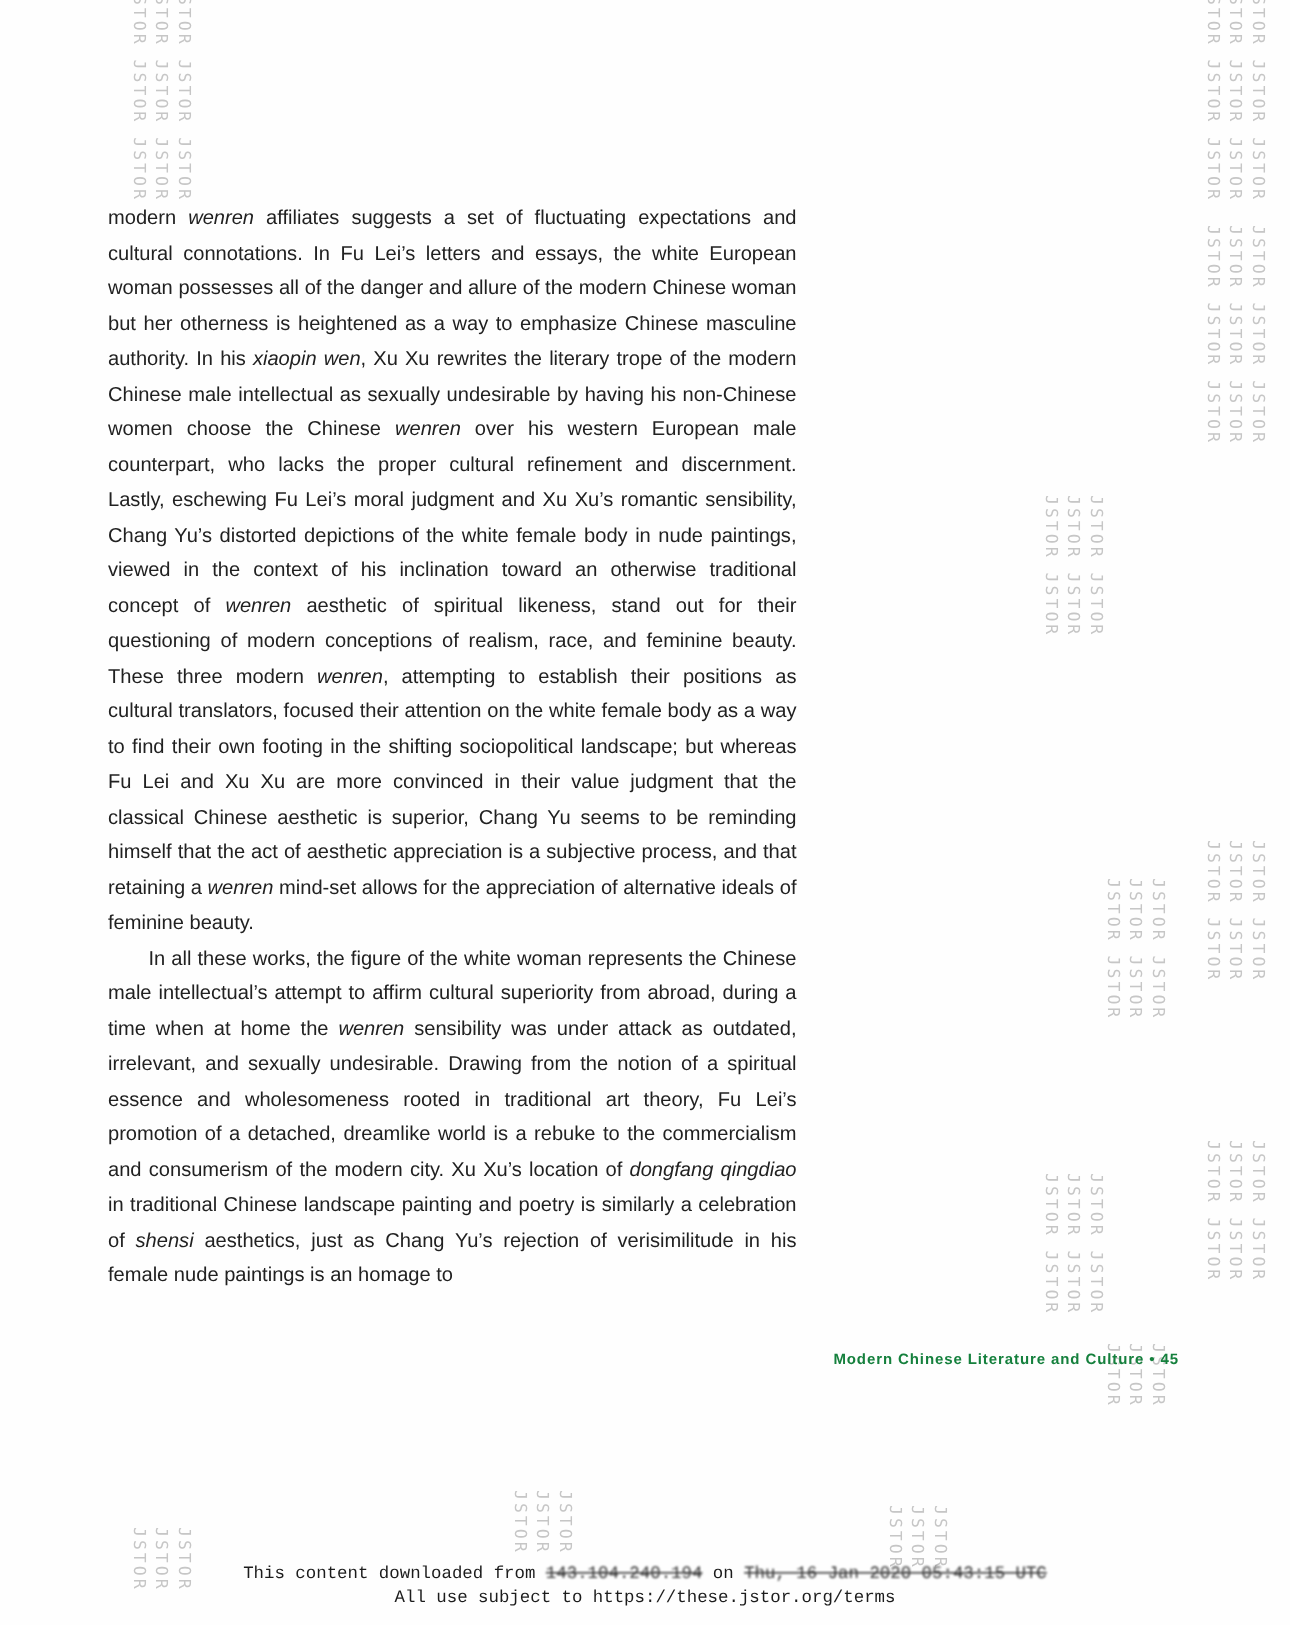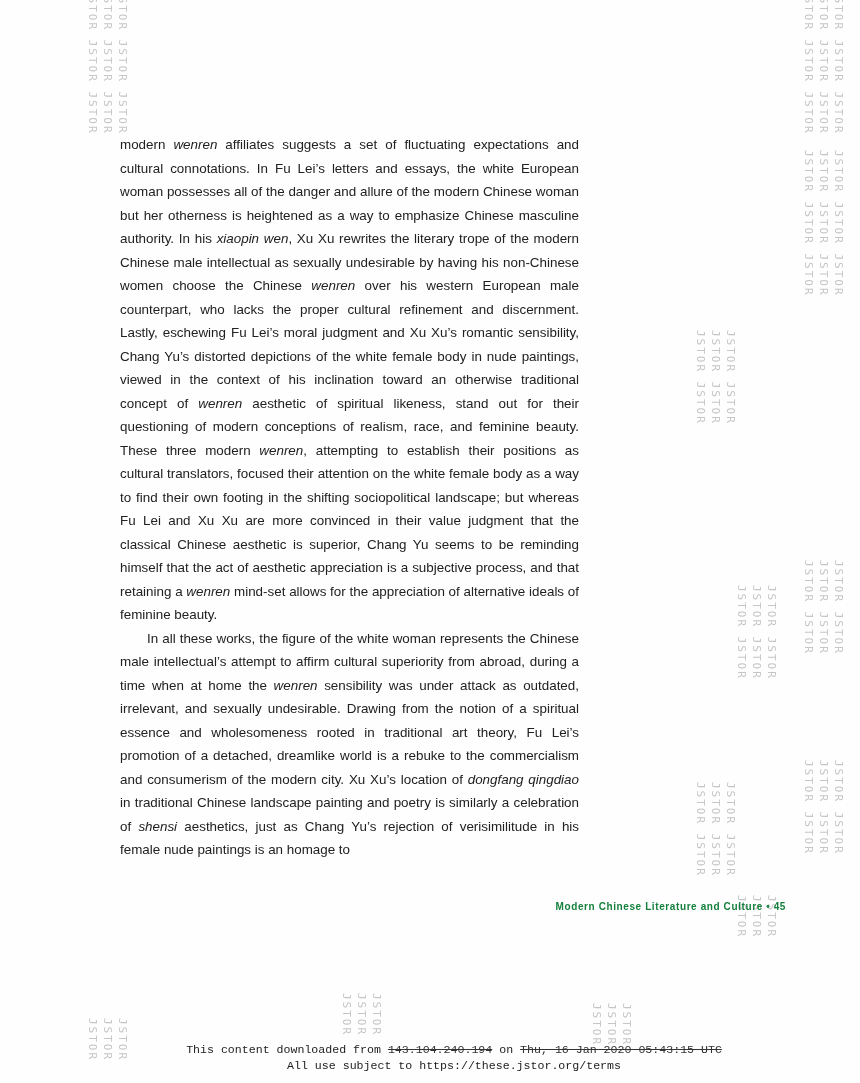--- a/index.html
+++ b/index.html
@@ -12,21 +12,21 @@
   .page { position: absolute; inset: 0; }
   #watermark-layer { position: absolute; inset: 0; z-index: 0; pointer-events: none; }
   .wm {
     position: absolute; width: 46px; overflow: hidden;
     writing-mode: vertical-rl;
     font-family: "DejaVu Sans Mono", monospace;
     font-size: 11px; line-height: 15px; letter-spacing: 2px;
     color: #c6c6c6; filter: blur(0.4px);
     user-select: none; white-space: normal;
   }
-  .text-layer { position: absolute; inset: 0; z-index: 1; margin-left: 48px; }
+  .text-layer { position: absolute; inset: 0; z-index: 1; }
   .body-copy {
     position: absolute; left: 72px; top: 133px; width: 459px;
     font-size: 13.4px; line-height: 23.5px; color: #212121;
     text-align: justify;
   }
   .para { margin: 0; }
   .para.indent { text-indent: 27px; }
   .para em { font-style: italic; }
   .running-footer {
     position: absolute; top: 901px; right: 74px;

